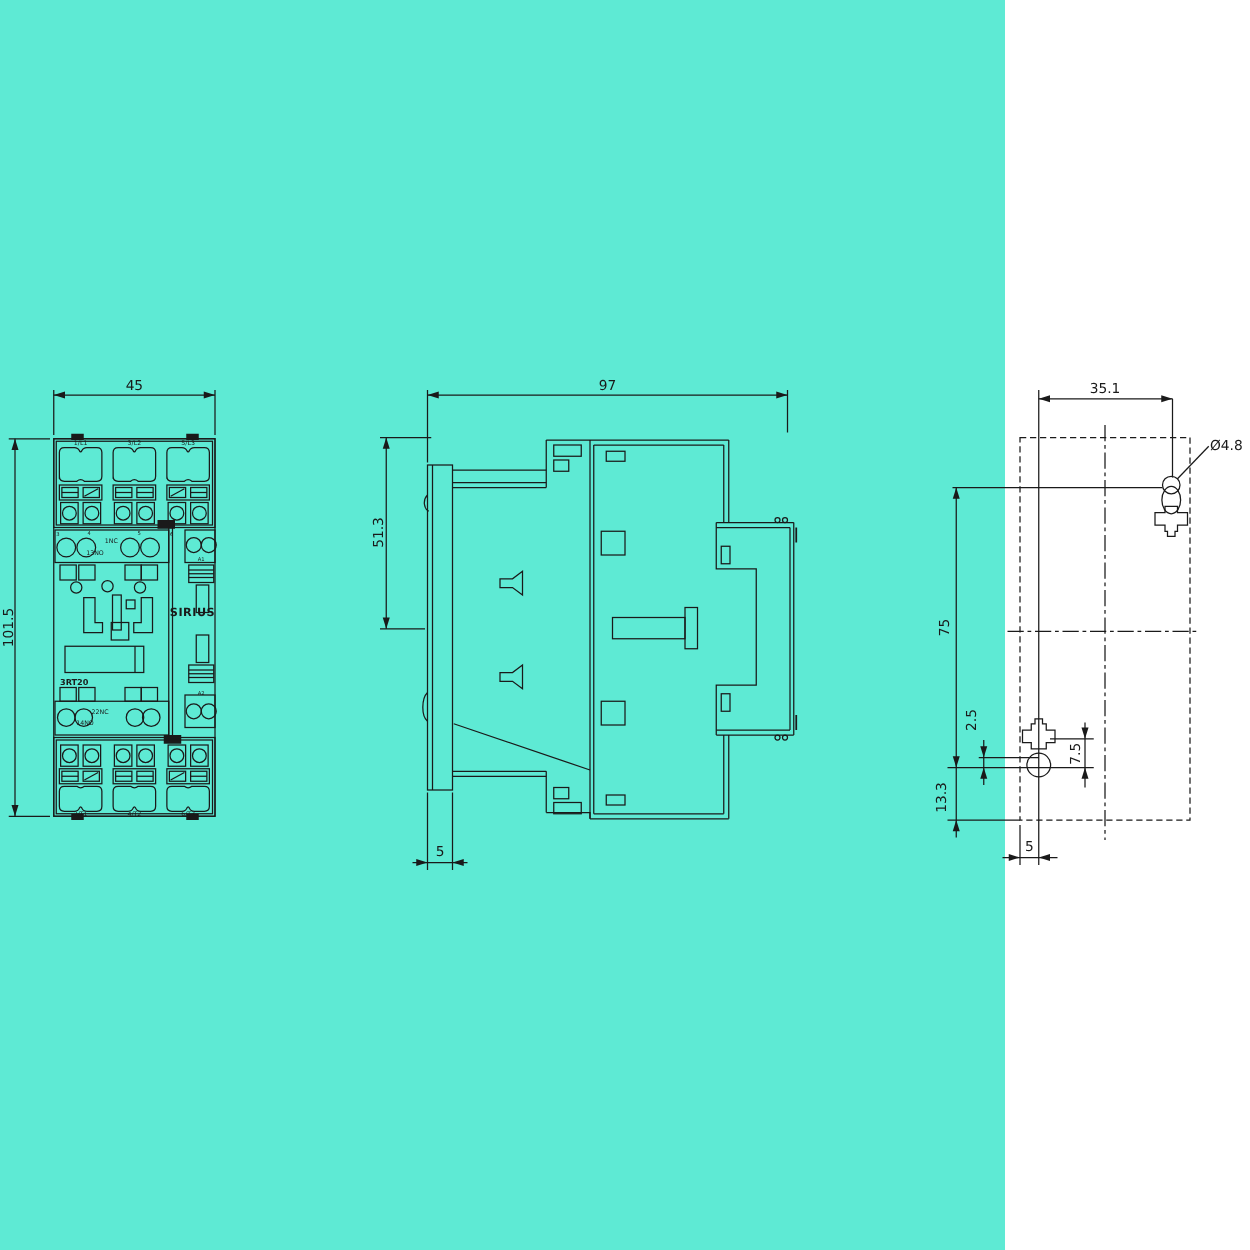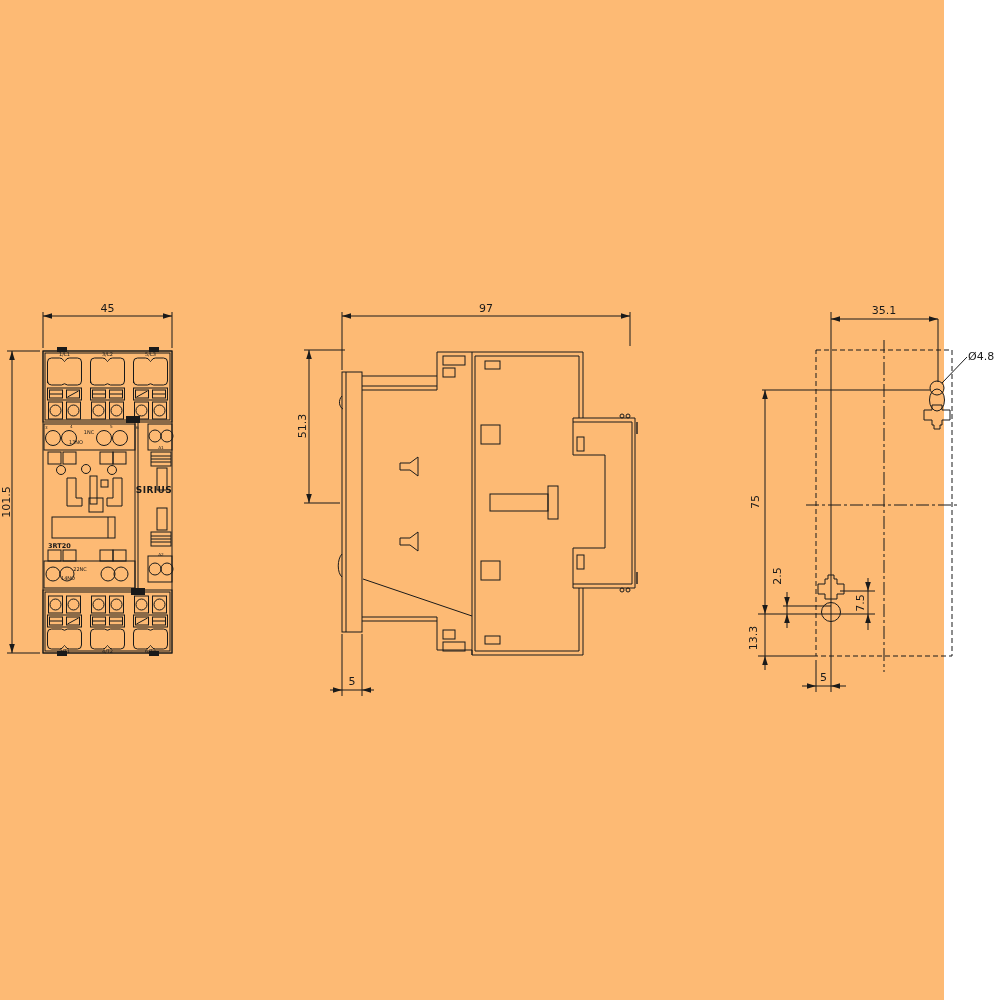--- a/index.html
+++ b/index.html
@@ -1,16 +1,16 @@
 <!DOCTYPE html>
 <html><head>
 <meta charset="utf-8">
 <style>
   html,body{margin:0;padding:0;background:#fff;}
-  .stage{width:944px;height:1000px;position:relative;background:#fdba74;font-family:"DejaVu Sans",sans-serif;}
+  .stage{width:804px;height:1000px;position:relative;background:#5eead4;font-family:"DejaVu Sans",sans-serif;}
   .ln{stroke:#1a1a1a;stroke-width:1;fill:none;}
   .ln2{stroke:#1a1a1a;stroke-width:1.4;fill:none;}
   .dash{stroke:#1a1a1a;stroke-width:1;fill:none;stroke-dasharray:5 3;}
   .cline{stroke:#1a1a1a;stroke-width:1;fill:none;stroke-dasharray:13 3 3 3;}
   .fil{fill:#1a1a1a;stroke:none;}
   .dimt{font-size:11px;fill:#1a1a1a;}
   .tiny{font-size:5px;fill:#1a1a1a;}
   .tiny4{font-size:4.2px;fill:#1a1a1a;}
   .brand{font-size:9px;font-weight:bold;fill:#1a1a1a;letter-spacing:.4px;}
   .model{font-size:6.5px;font-weight:bold;fill:#1a1a1a;}

